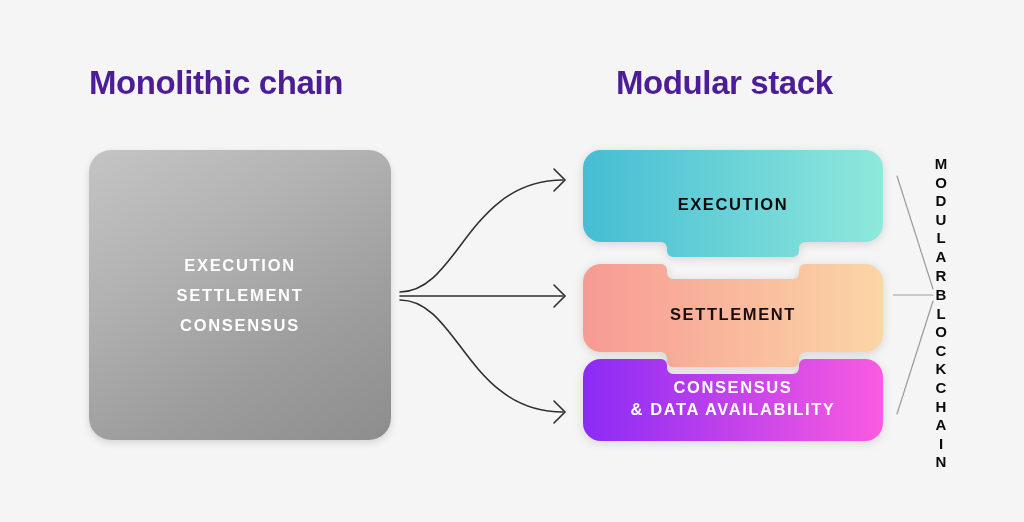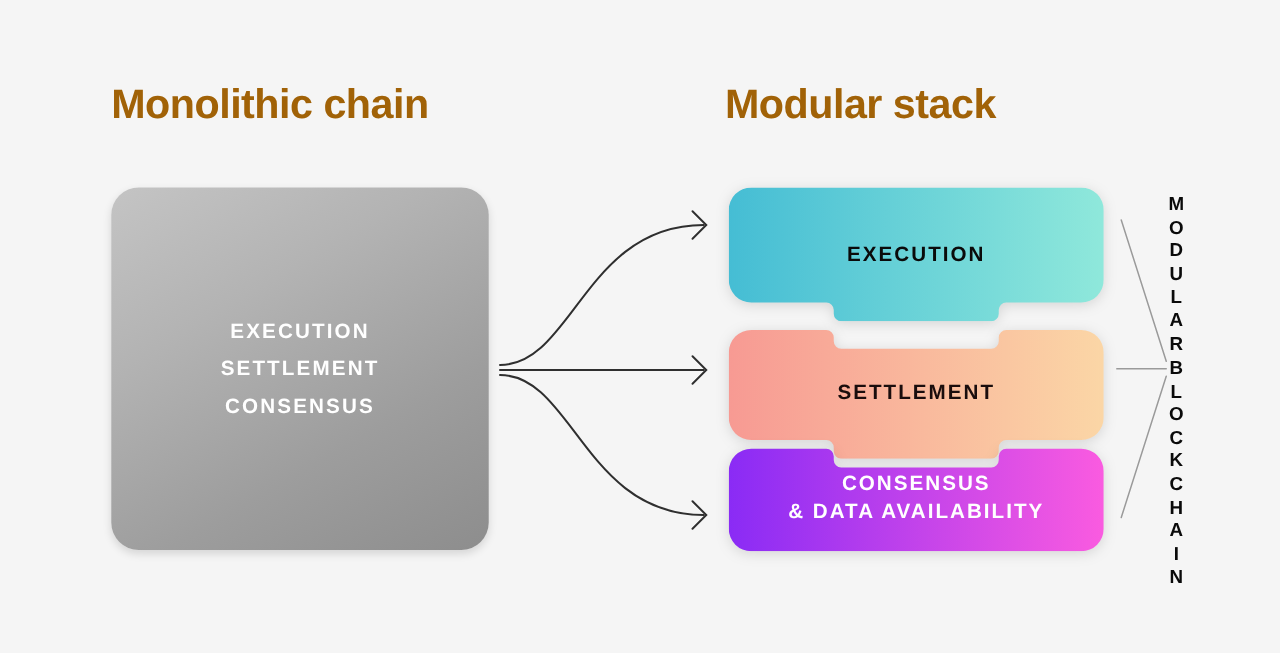--- a/index.html
+++ b/index.html
@@ -19,26 +19,26 @@
   .stage {
     position: absolute;
     inset: 0;
   }
 
   
   .heading {
     position: absolute;
     font-weight: bold;
     font-size: 33px;
-    color: #a16207;
+    color: #4c1d95;
     letter-spacing: -0.4px;
     white-space: nowrap;
   }
   #heading-mono { left: 89px; top: 64px; }
-  #heading-mod  { left: 580px; top: 64px; text-align: right; }
+  #heading-mod  { left: 616px; top: 64px; text-align: right; }
 
   
   .mono-block {
     position: absolute;
     left: 89px;
     top: 150px;
     width: 302px;
     height: 290px;
     border-radius: 22px;
     background: linear-gradient(150deg, #c4c4c4 0%, #b3b3b3 32%, #9d9d9d 68%, #8d8d8d 100%);

